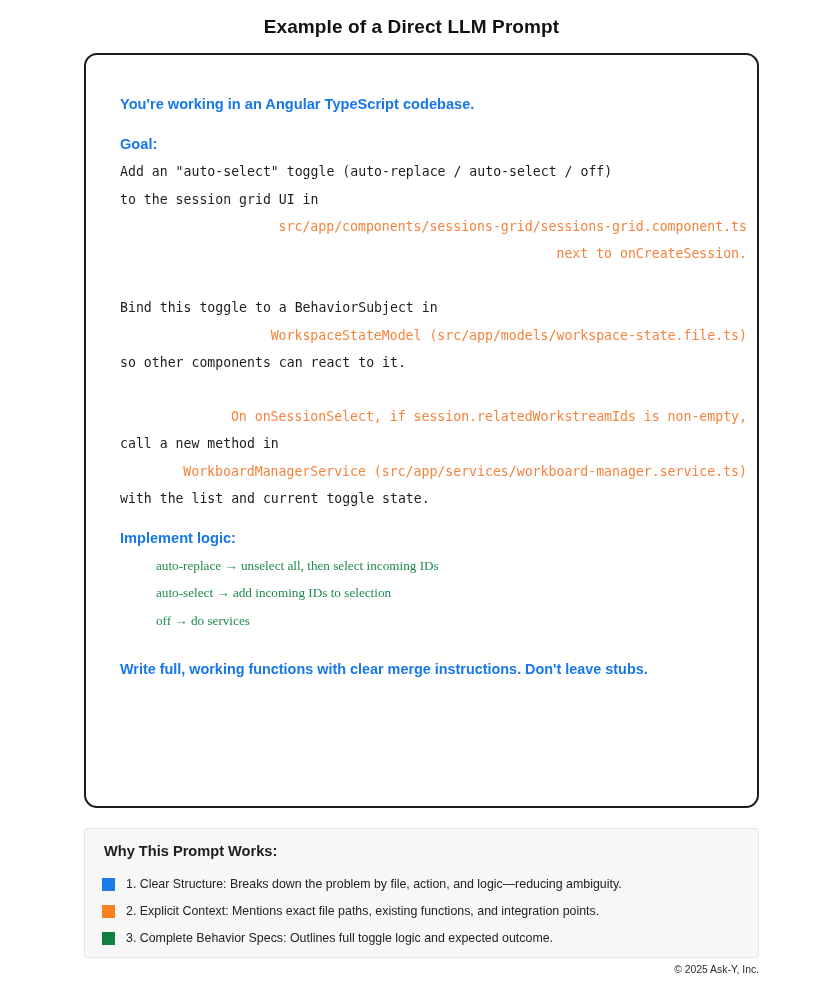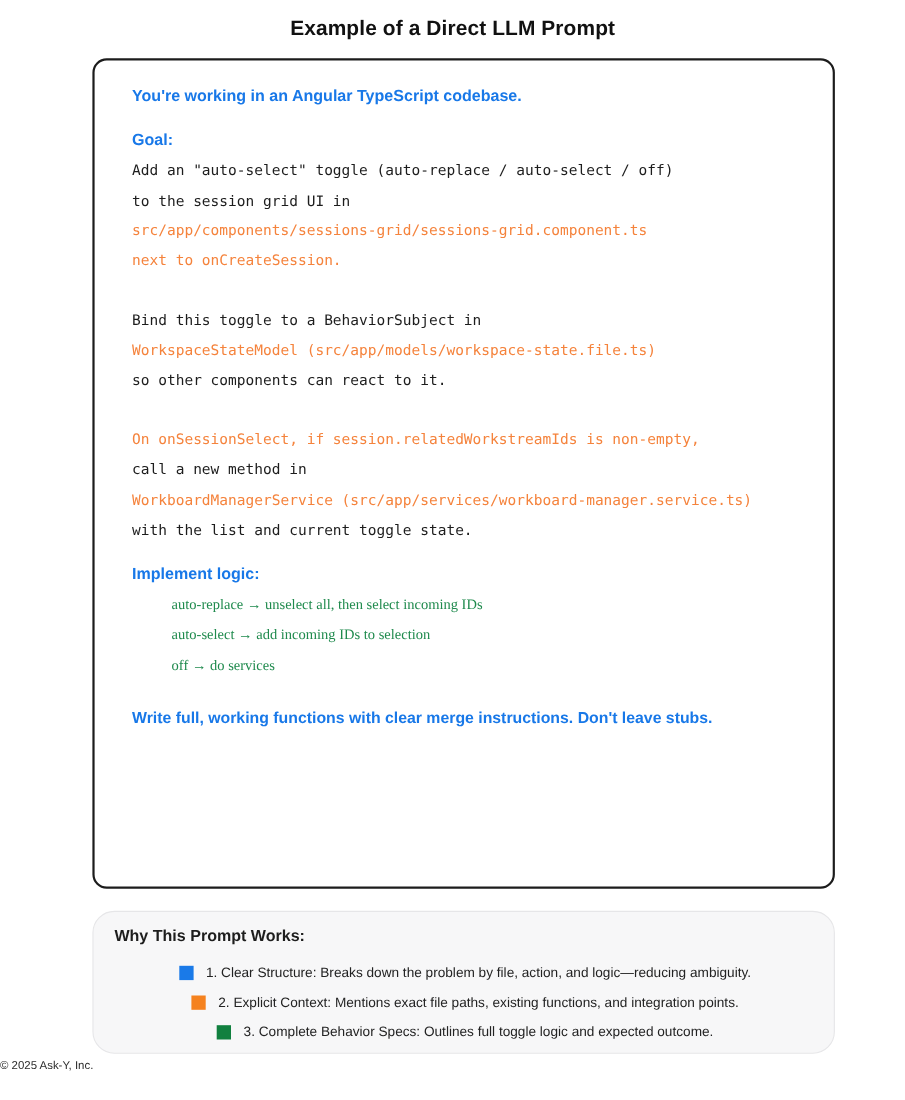--- a/index.html
+++ b/index.html
@@ -38,34 +38,34 @@
     height: 755px;
     box-sizing: border-box;
     border: 2px solid #1c1c1c;
     border-radius: 13px;
     background: #ffffff;
     overflow: hidden;
   }
   .prompt-body {
     position: absolute;
     left: 34px;
-    top: 20px;
+    top: 36px;
     right: 10px;
   }
 
   
   .ln {
     font-family: "DejaVu Sans Mono", "Liberation Mono", monospace;
     font-size: 13.2px;
     line-height: 27.2px;
     white-space: pre;
     color: #1d1d1d;
     letter-spacing: 0px;
   }
-  .ln.orange { color: #f5833c; }
+  .ln.orange { color: #f5833c; text-align: right; }
   .ln.green  { color: #1f8a4d; font-family: Liberation Serif, serif; }
   .ln.indent { padding-left: 36px; }
 
   .hd {
     font-family: "Liberation Sans", sans-serif;
     font-size: 14.6px;
     font-weight: bold;
     line-height: 27.2px;
     color: #1878e8;
     white-space: pre;
@@ -79,42 +79,41 @@
   
   .why-card {
     position: absolute;
     left: 84px;
     top: 828px;
     width: 675px;
     height: 130px;
     box-sizing: border-box;
     background: #f7f7f8;
     border: 1px solid #e6e6e8;
-    border-radius: 20px;
+    border-radius: 3px;
   }
   .why-title {
     position: absolute;
     left: 19px;
     top: 14px;
     font-family: "Liberation Sans", sans-serif;
     font-size: 14.6px;
     font-weight: bold;
     color: #1d1d1d;
   }
   .why-list {
     position: absolute;
     left: 17px;
     top: 42px;
     right: 14px;
   }
   .why-row {
     display: flex;
     align-items: center;
     height: 27px;
-    justify-content: center;
   }
   .swatch {
     width: 13px;
     height: 13px;
     flex: 0 0 13px;
     margin-right: 11px;
   }
   .why-text {
     font-family: "Liberation Sans", sans-serif;
     font-size: 12.4px;
@@ -122,20 +121,21 @@
     line-height: 15px;
     white-space: nowrap;
   }
 
   
   .footer {
     position: absolute;
     top: 964px;
     left: 0;
     width: 759px;
+    text-align: right;
     font-family: "Liberation Sans", sans-serif;
     font-size: 10.4px;
     color: #2b2b2b;
   }
 </style>
 </head>
 <body>
 
 <div class="page-title">Example of a Direct LLM Prompt</div>
 

